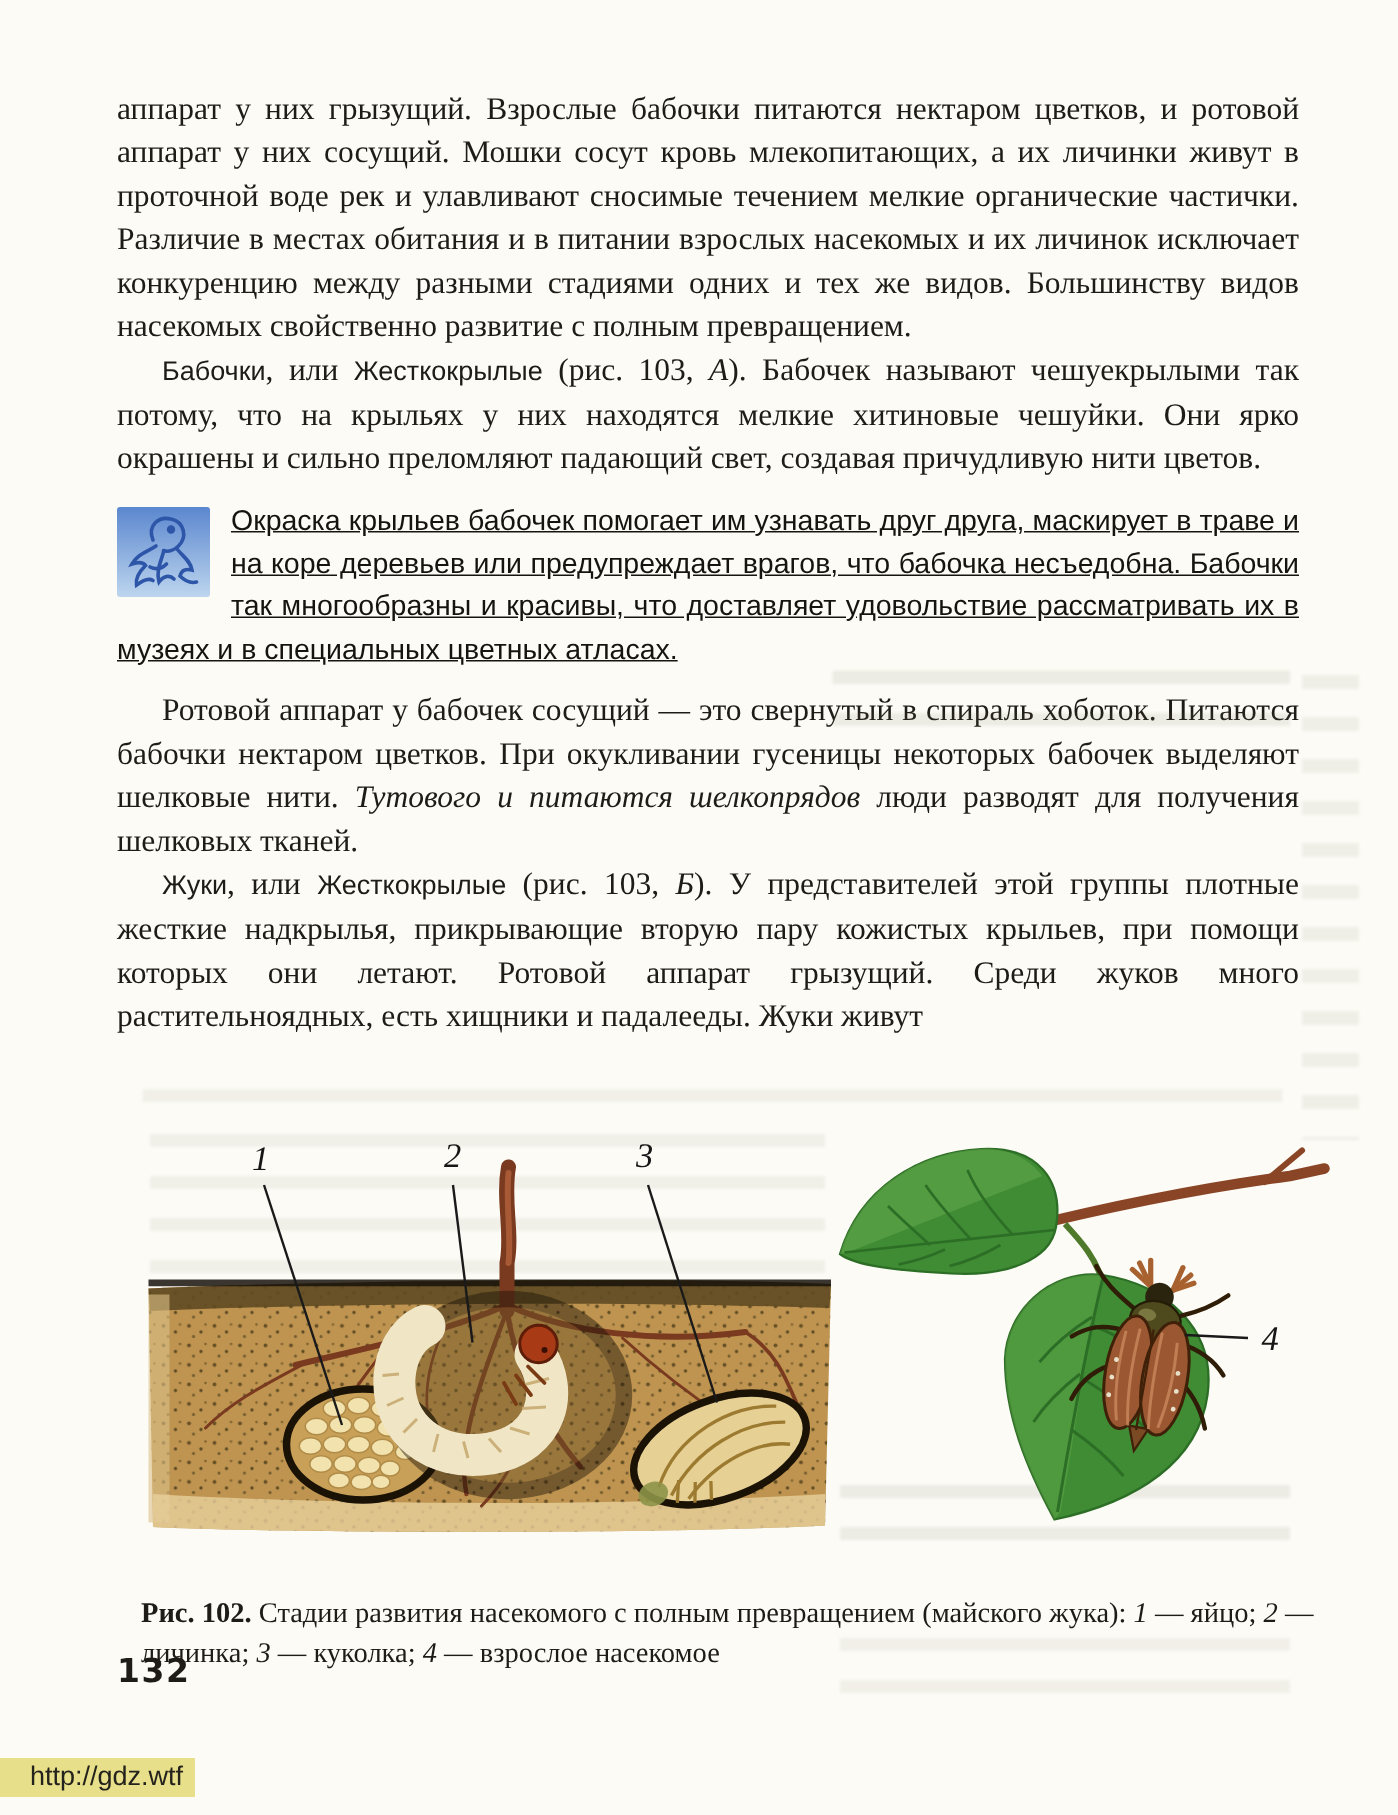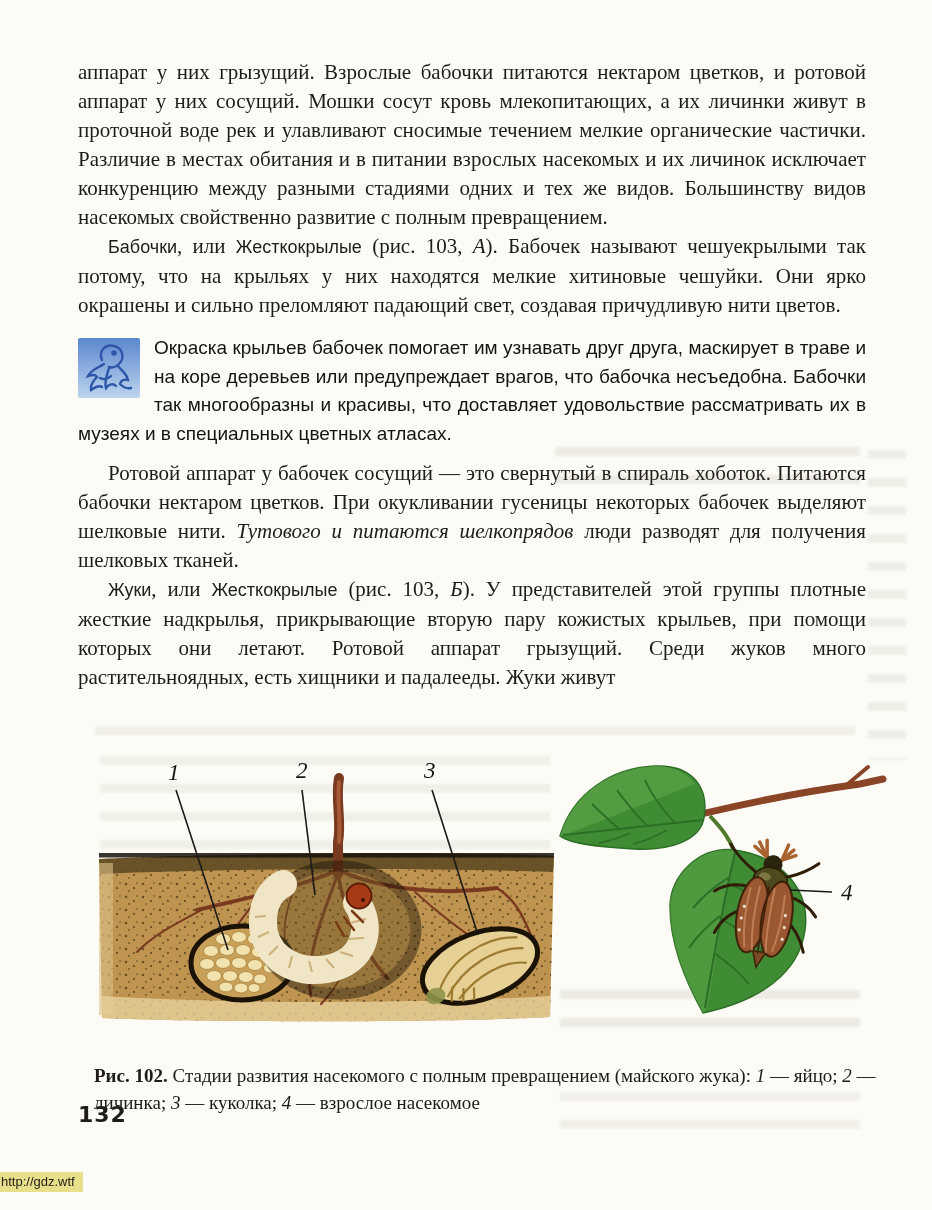--- a/index.html
+++ b/index.html
@@ -19,33 +19,33 @@
   html,body{margin:0;padding:0;background:#777;}
   .page{position:relative;width:932px;height:1210px;margin:0 auto;overflow:hidden;
         background:var(--page-bg);color:var(--text);
         font-family:"Liberation Serif",serif;}
   .text-col{position:absolute;left:78px;top:58px;width:788px;}
   p.body{margin:0;font-size:21px;line-height:29px;text-align:justify;}
   p.indent{text-indent:30px;}
   .term{font-family:"Liberation Sans",sans-serif;font-weight:400;font-size:18px;}
   .it{font-style:italic;}
   .infobox{margin:14px 0 11px 0;font-family:"Liberation Sans",sans-serif;
-           font-size:19px;line-height:28.5px;text-align:justify;color:#17140f;}
+           font-size:19px;line-height:28.5px;text-align:justify;color:#17140f;text-decoration:underline;}
   .infobox::after{content:"";display:block;clear:both;}
   .info-icon{float:left;width:62px;height:60px;margin:4px 14px 2px 0;border-radius:2px;
              background:linear-gradient(180deg,var(--icon-blue-top),var(--icon-blue-bottom));}
   .figure-wrap{position:absolute;left:55px;top:738px;width:860px;height:300px;}
   .caption{position:absolute;left:78px;top:1046px;width:792px;margin:16px;
            font-size:19px;line-height:27px;}
   .cap-b{font-weight:700;}
   .page-number{position:absolute;left:78px;top:1102px;
                font-family:"DejaVu Sans",sans-serif;font-weight:700;font-size:22px;letter-spacing:1px;text-align:right;}
-  .watermark{position:absolute;left:0;top:1172px;padding:2px 8px 3px 1px;
+  .watermark{position:absolute;left:0;top:1172px;padding:2px 8px 3px 20px;
              background:var(--watermark-bg);color:#24221c;
-             font-family:"Liberation Sans",sans-serif;font-size:13px;}
+             font-family:"Liberation Sans",sans-serif;font-size:18px;}
   .ghost{position:absolute;pointer-events:none;opacity:.42;filter:blur(1.2px);
          background:repeating-linear-gradient(180deg,
             rgba(112,106,88,.26) 0 9px, rgba(112,106,88,0) 9px 28px);}
   svg text.fig-num{font-family:"Liberation Serif",serif;font-style:italic;font-size:23px;fill:#161616;}
 </style>
 </head>
 <body>
 
 <div class="page">
 

